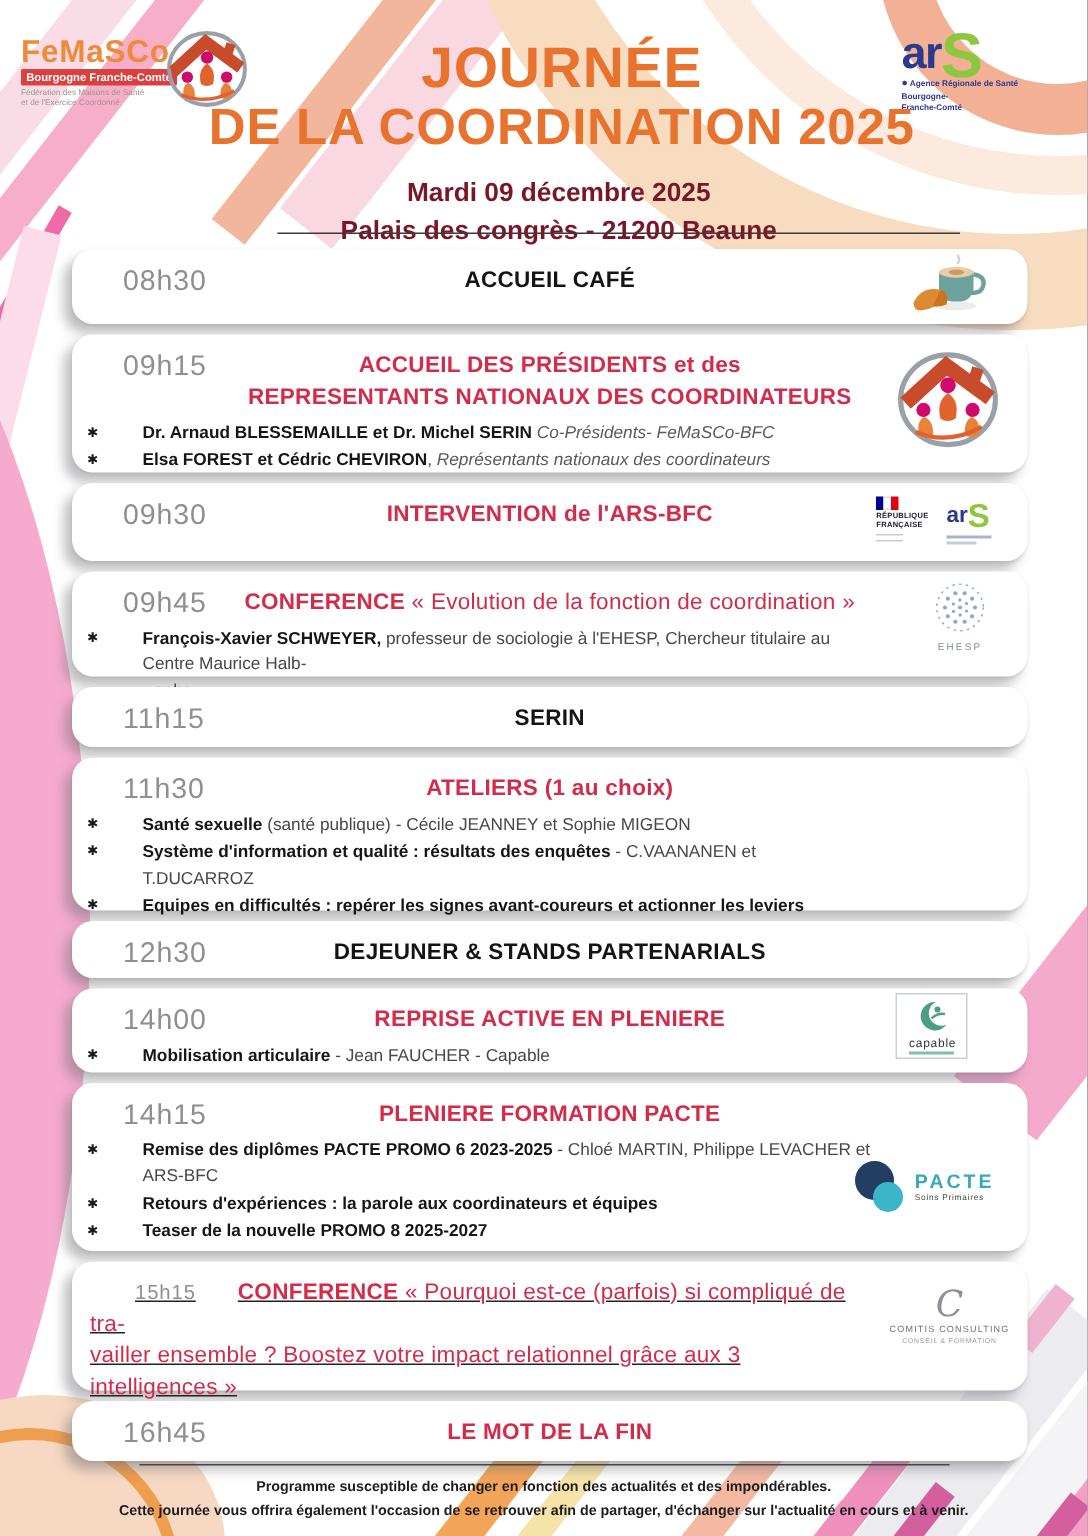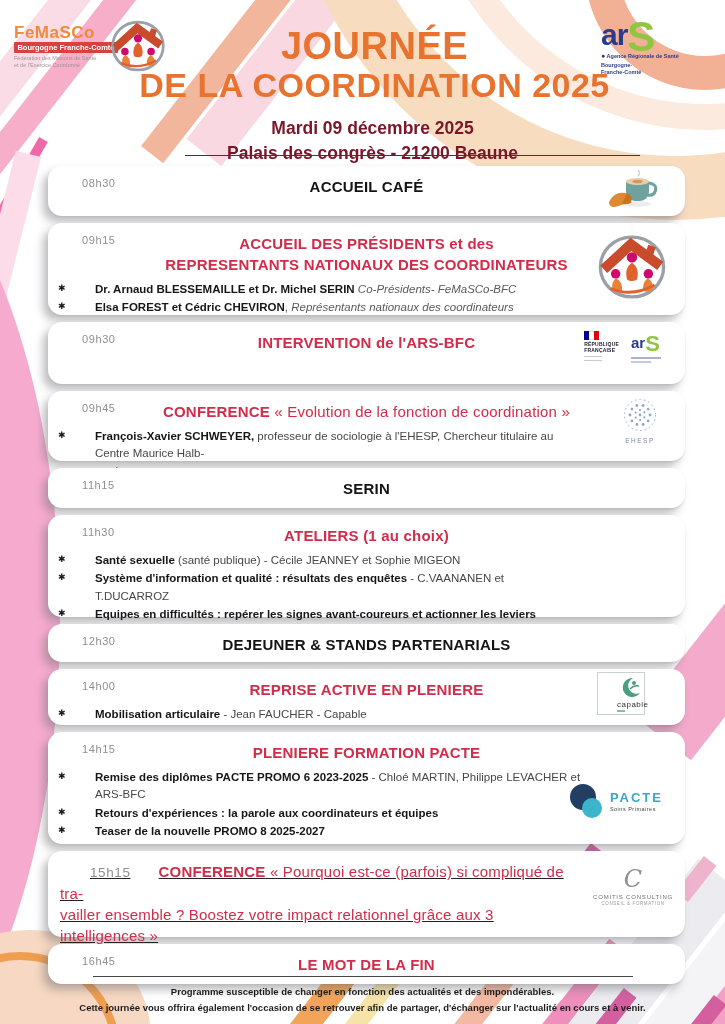--- a/index.html
+++ b/index.html
@@ -33,21 +33,21 @@
   .blcorner{left:-90px;top:930px;width:240px;height:200px;background:#f7d8c2;border-radius:50%;}
   .blarc{left:-80px;top:952px;width:200px;height:200px;border:8px solid #ef9d4f;border-radius:50%;}
   .fr1{left:302px;top:938px;width:26px;height:150px;background:#f2a458;transform:rotate(38deg);}
   .fr2{left:352px;top:948px;width:18px;height:140px;background:#f6e3a8;transform:rotate(38deg);}
   .fr3{left:462px;top:948px;width:22px;height:140px;background:#f4b9a2;transform:rotate(38deg);}
   .fr4{left:558px;top:928px;width:20px;height:160px;background:#ef8fbc;transform:rotate(38deg);}
 
   
   #header{position:absolute;left:0;top:0;right:0;z-index:2;}
   .femasco{position:absolute;left:14px;top:24px;width:150px;}
-  .fm-name{color:#ef8a3a;font-size:17px;font-weight:bold;letter-spacing:.5px;line-height:1;}
+  .fm-name{color:#ef8a3a;font-size:21px;font-weight:bold;letter-spacing:.5px;line-height:1;}
   .fm-band{background:#d94141;color:#fff;font-size:7.5px;font-weight:bold;text-align:center;
            padding:1px 2px;width:104px;margin-top:1px;border-radius:1px;}
   .fm-sub{color:#a09490;font-size:5.5px;line-height:1.3;margin-top:2px;width:104px;}
   .fm-emblem{position:absolute;left:96px;top:-6px;}
   .arslogo{position:absolute;right:28px;top:16px;width:96px;line-height:1;}
   .ars-ar{color:#2b3a8c;font-weight:bold;font-size:30px;letter-spacing:-1px;}
   .ars-s{color:#8dc63f;font-weight:bold;font-size:42px;vertical-align:-6px;}
   .ars-l1{color:#2b3a8c;font-size:5.5px;font-weight:bold;margin-top:-6px;}
   .ars-l1 .dot{color:#2b3a8c;font-size:7px;}
   .ars-l23{color:#2b3a8c;font-size:5.5px;font-weight:bold;line-height:1.3;margin-top:2px;}
@@ -56,21 +56,21 @@
   .mt1{font-size:38px;}
   .mt2{font-size:34px;}
   .datewrap{margin-top:12px;text-align:center;transform:translateX(10px);
             color:#7a1627;font-weight:bold;font-size:17.5px;line-height:1.45;}
   .hrule{position:absolute;left:185px;top:155px;width:455px;height:0;border-top:1.7px solid #3a3a3a;}
 
   
   #schedule{position:absolute;left:0;right:0;top:166px;z-index:3;}
   .card{position:relative;margin:0 40px 7px 48px;background:#fff;border-radius:14px;
         box-shadow:-5px 6px 8px rgba(110,110,118,.45),0 1px 2px rgba(0,0,0,.08);}
-  .time{position:absolute;left:34px;top:11px;color:#8f8f8f;font-size:11px;letter-spacing:.6px;}
+  .time{position:absolute;left:34px;top:11px;color:#8f8f8f;font-size:19px;letter-spacing:.6px;}
   .title{padding:10px 100px 0 100px;text-align:center;font-size:15px;line-height:1.4;letter-spacing:.2px;}
   .title.t-red{color:#d22c4a;}
   .title.t-black{color:#141414;}
   .title .b{font-weight:bold;}
   .title.wide{padding:10px 112px 0 12px;text-align:left;text-indent:30px;}
   .title .time-inline{color:#8f8f8f;font-size:13.5px;letter-spacing:.6px;padding-right:28px;}
   .bullets{margin-top:6px;padding-left:47px;padding-right:104px;}
   .bullet{position:relative;font-size:11.5px;line-height:1.5;color:#474747;margin-bottom:1px;}
   .bullet .star{position:absolute;left:-37px;top:1px;font-size:9px;color:#1a1a1a;}
   .bullet .b{font-weight:bold;color:#161616;}
@@ -89,21 +89,21 @@
   .rf-flag{display:flex;height:9px;width:15px;margin-bottom:1px;}
   .rf-flag span{flex:1;}
   .rf-b{background:#000091;} .rf-w{background:#fff;border-top:1px solid #ddd;border-bottom:1px solid #ddd;} .rf-r{background:#e1000f;}
   .rf-text{font-size:5px;font-weight:bold;color:#1a1a2e;line-height:1.25;letter-spacing:.2px;}
   .rf-motto{margin-top:2px;width:18px;height:5px;border-top:1px solid #c9c9d4;border-bottom:1px solid #c9c9d4;}
   .ars-mini .ar{color:#2b3a8c;font-weight:bold;font-size:15px;}
   .ars-mini .s{color:#8dc63f;font-weight:bold;font-size:22px;vertical-align:-3px;}
   .ars-mini-sub{width:30px;height:2px;background:#aab2d0;margin-top:0;}
   .ars-mini-sub2{width:20px;height:2px;background:#c3c9df;margin-top:2px;}
   .ehesp-label{font-size:6.5px;letter-spacing:1.5px;color:#7d8aa0;margin-top:1px;}
-  .capable-box{width:48px;background:#fff;border:1px solid #c9d2cd;padding:3px 19px 2px;text-align:center;}
+  .capable-box{width:48px;background:#fff;border:1px solid #c9d2cd;padding:3px 8px 2px;text-align:center;}
   .cap-label{font-size:8px;color:#333;letter-spacing:.5px;margin-top:-2px;}
   .cap-bar{height:2px;background:#7fc0a8;margin-top:1px;}
   .pacte-wrap{display:flex;align-items:center;gap:8px;}
   .pc1{display:inline-block;width:26px;height:26px;border-radius:50%;background:#233e63;}
   .pc2{display:inline-block;width:20px;height:20px;border-radius:50%;background:#3bb5c9;margin-left:-14px;vertical-align:-8px;}
   .pacte-label{font-size:13px;font-weight:bold;color:#39a7bd;letter-spacing:2px;}
   .pacte-sub{font-size:5.5px;color:#444;letter-spacing:.5px;margin-top:1px;}
   .com-mark{font-family:"DejaVu Serif",serif;font-style:italic;font-size:24px;color:#8f8f98;line-height:1;}
   .com-line1{font-size:6px;color:#6f6f78;letter-spacing:.8px;margin-top:3px;}
   .com-line2{font-size:4.5px;color:#9a9aa2;letter-spacing:.6px;margin-top:1px;}
@@ -215,21 +215,21 @@
             <rect x="44" y="11" width="7" height="8" fill="#c84b2b" transform="rotate(18 47 15)"></rect>
             <path d="M31 26 q7 5 4.5 15 q-5 3 -9 0 q-2.5 -10 4.5 -15" fill="#e2622d"></path>
             <circle cx="31" cy="21.5" r="4.6" fill="#cf0a6d"></circle>
             <path d="M17 40 q6 3 5 11 q-5 2 -8 0 q-2 -8 3 -11" fill="#e8813a"></path>
             <circle cx="16.5" cy="36" r="4.2" fill="#cf0a6d"></circle>
             <path d="M45 40 q6 3 4 11 q-5 2 -8 0 q-1 -8 4 -11" fill="#e8813a"></path>
             <circle cx="45.5" cy="36" r="4.2" fill="#cf0a6d"></circle>
             <path d="M12 49 q19 8 39 -3" stroke="#e2622d" stroke-width="2.5" fill="none"></path>
           </svg></div>
       </div>
-      <div class="card" style="height: 62px;">
+      <div class="card" style="height: 52px;">
         <span class="time">09h30</span>
         <div class="title t-red"><span class="b">INTERVENTION de l'ARS-BFC</span></div>
         <div class="logo logo-rf_ars">
           <div class="rfars">
             <div>
               <div class="rf-flag">
                 <span class="rf-b"></span>
                 <span class="rf-w"></span>
                 <span class="rf-r"></span>
               </div>

